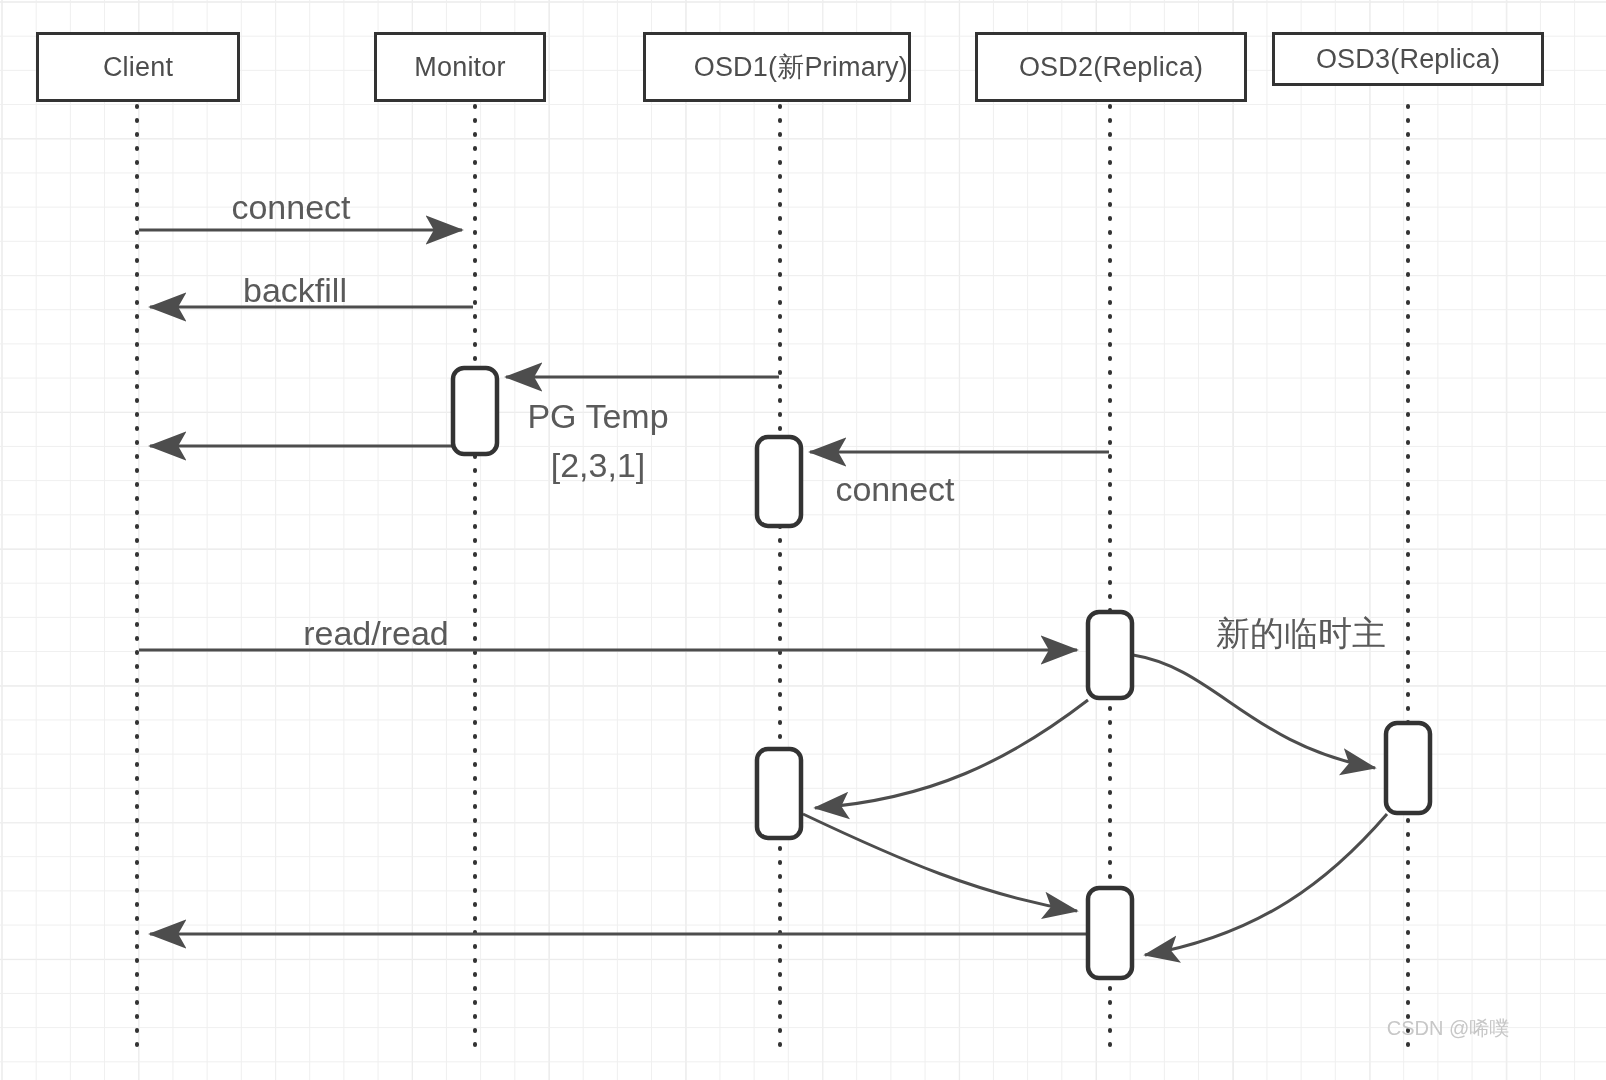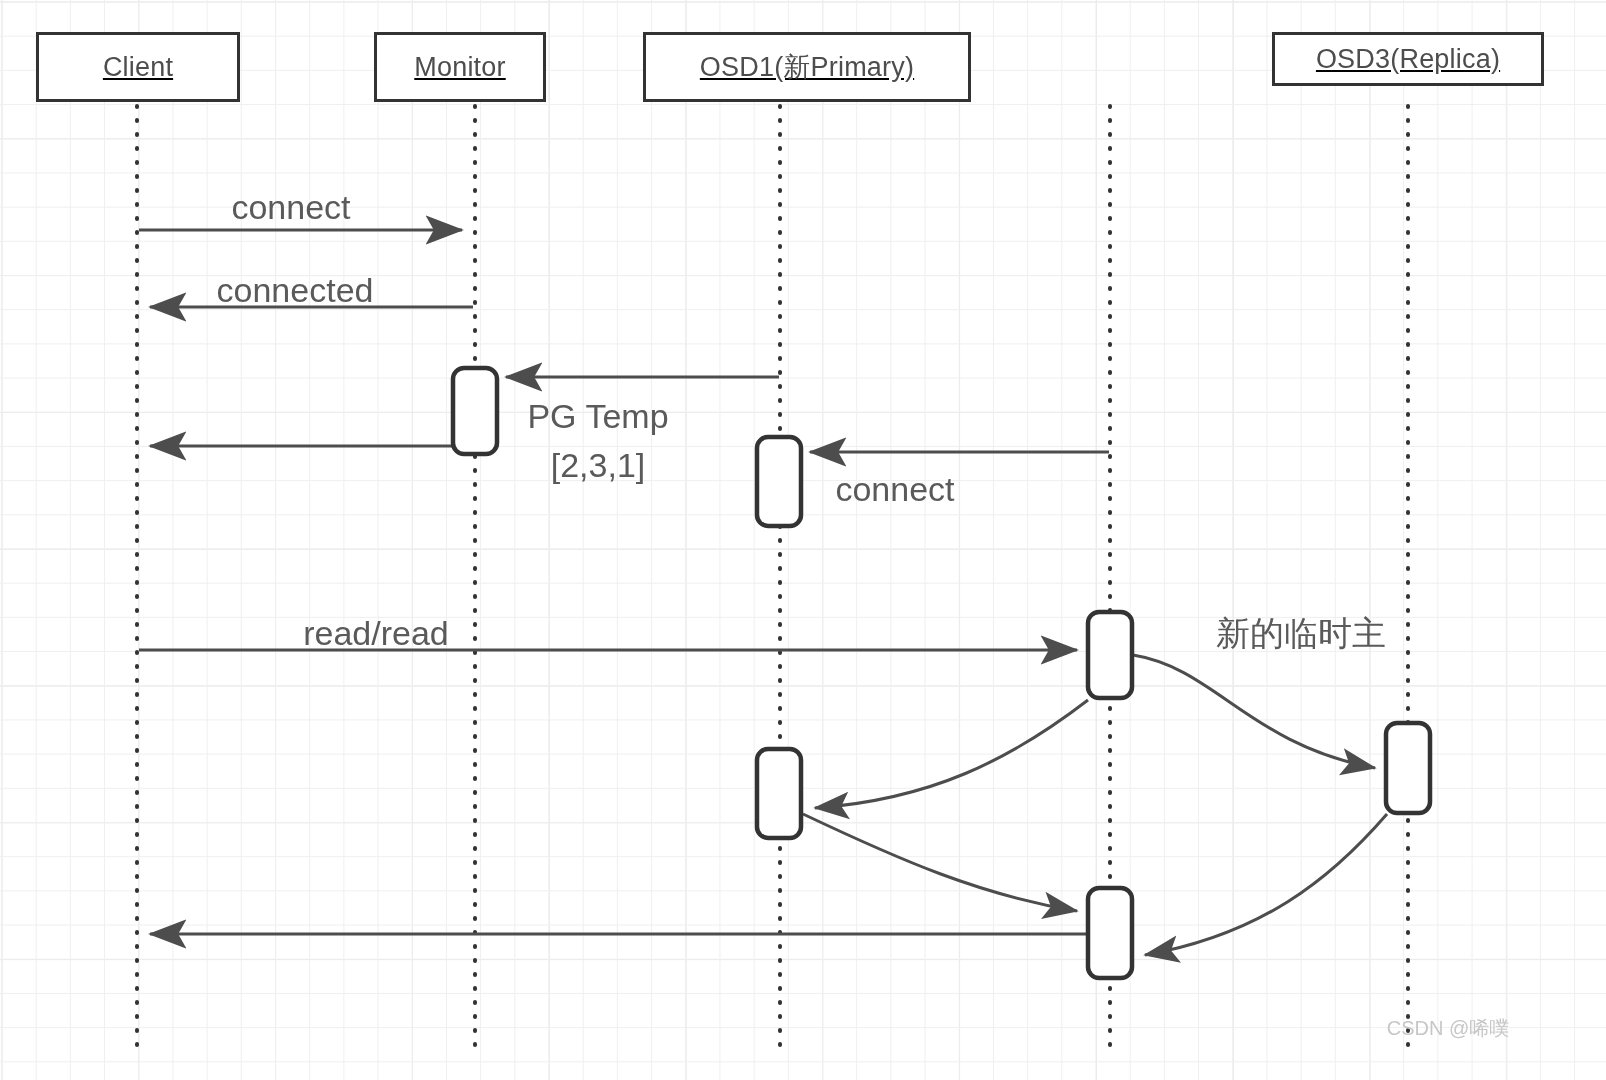--- a/index.html
+++ b/index.html
@@ -34,21 +34,20 @@
     height: 1080px;
   }
   .actor-box {
     position: absolute;
     box-sizing: border-box;
     background: #ffffff;
     border: 3px solid #333333;
     display: flex;
     align-items: center;
     justify-content: center;
-    text-decoration: underline;
   }
   .actor-label {
     font-size: 27px;
     color: #4d4d4d;
     white-space: nowrap;
     letter-spacing: 0.2px;
   }
   .msg-label {
     position: absolute;
     font-size: 34px;
@@ -114,32 +113,35 @@
   </svg>
 
   <div class="actor-box" style="left:36px;  top:32px; width:204px; height:70px;">
     <span class="actor-label">Client</span>
   </div>
 
   <div class="actor-box" style="left:374px; top:32px; width:172px; height:70px;">
     <span class="actor-label">Monitor</span>
   </div>
 
-  <div class="actor-box" style="left:643px; top:32px; width:328px; height:70px;">
+  <div class="actor-box" style="left:643px; top:32px; width:268px; height:70px;justify-content:flex-end;">
     <span class="actor-label">OSD1(新Primary)</span>
   </div>
 
+  <div class="actor-box" style="left:975px; top:32px; width:272px; height:70px;">
+    <span class="actor-label">OSD2(Replica)</span>
+  </div>
 
   <div class="actor-box" style="left:1272px; top:32px; width:272px; height:54px;">
     <span class="actor-label">OSD3(Replica)</span>
   </div>
 
   <div class="msg-label" style="left:291px; top:183px; transform:translateX(-50%);">connect</div>
 
-  <div class="msg-label" style="left:295px; top:266px; transform:translateX(-50%);">connected</div>
+  <div class="msg-label" style="left:295px; top:266px; transform:translateX(-50%);">backfill</div>
 
   <div class="msg-label two-line" style="left:598px; top:392px; transform:translateX(-50%);">
     <div>PG Temp</div>
     <div>[2,3,1]</div>
   </div>
 
   <div class="msg-label" style="left:895px; top:465px; transform:translateX(-50%);">connect</div>
 
   <div class="msg-label" style="left:376px; top:609px; transform:translateX(-50%);">read/read</div>
 

